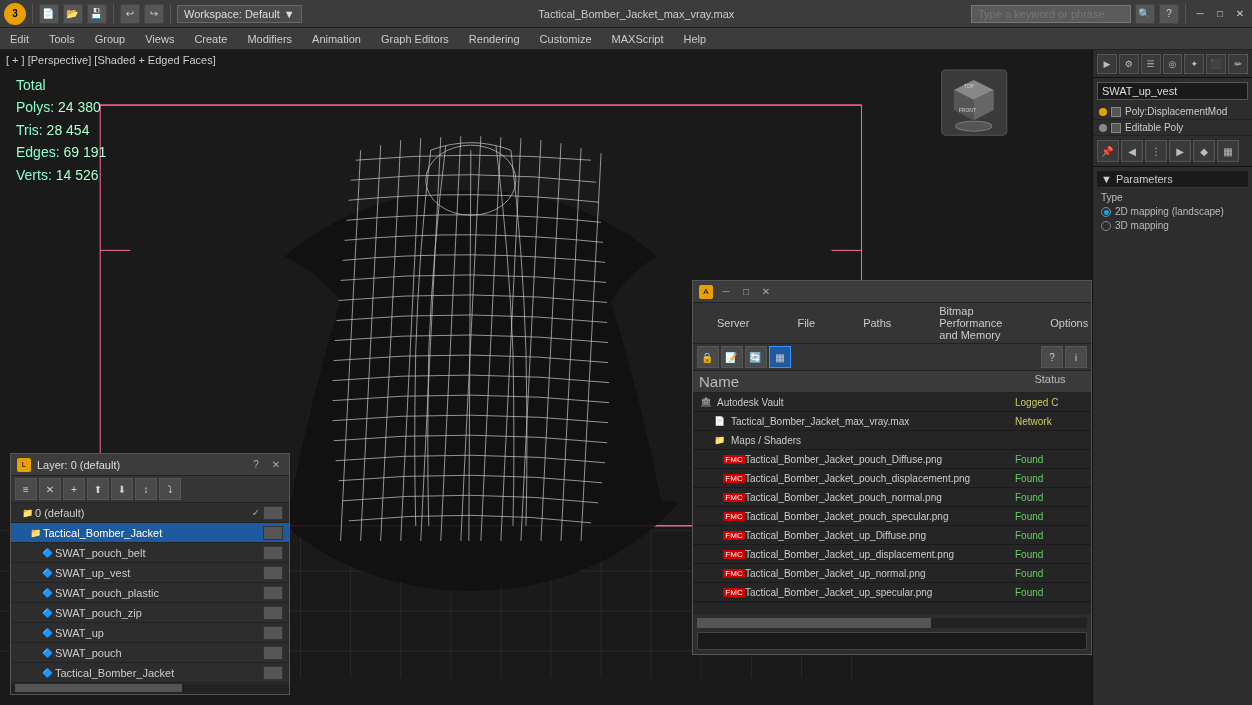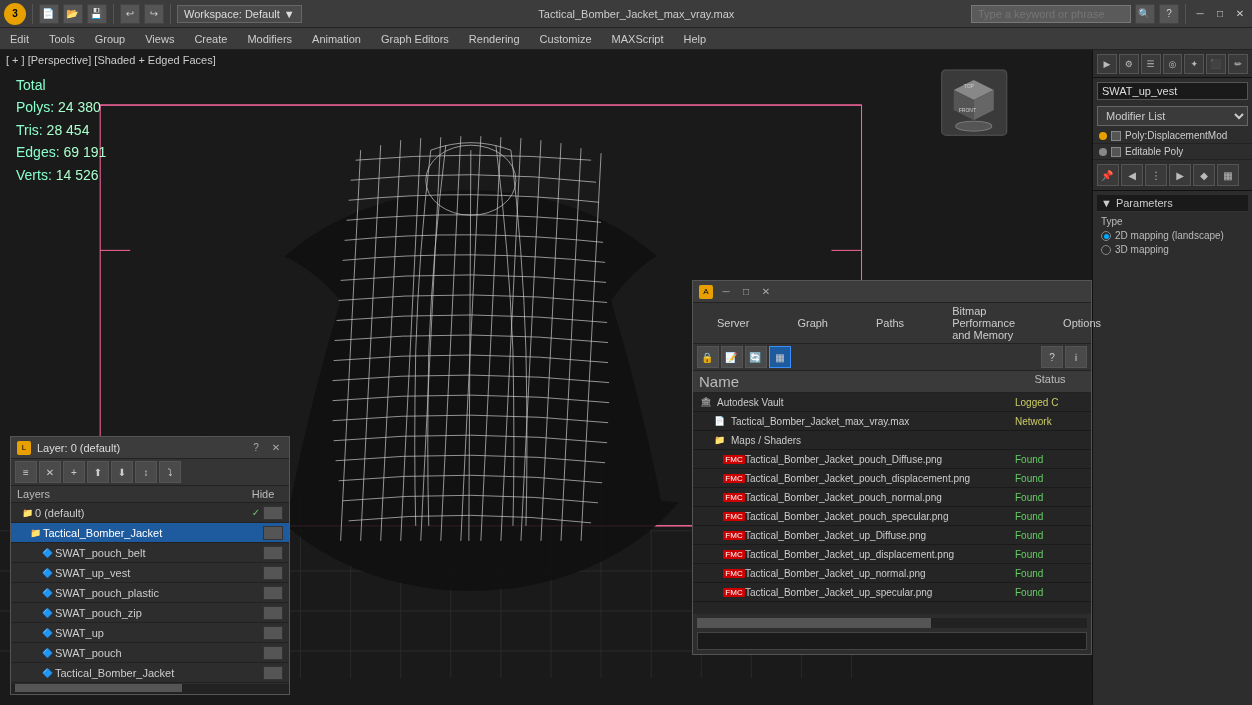--- a/index.html
+++ b/index.html
@@ -621,25 +621,20 @@
       <div class="rp-icon">⚙</div>
       <div class="rp-icon">☰</div>
       <div class="rp-icon">◎</div>
       <div class="rp-icon">✦</div>
       <div class="rp-icon">⬛</div>
       <div class="rp-icon">✏</div>
     </div>
 
     <input class="object-name-field" readonly="" value="SWAT_up_vest" style="">
 
-    <div class="modifier-list-header">
-      <select class="modifier-list-dropdown">
-        <option>Modifier List</option>
-      </select>
-    </div>
 
     <div class="modifier-item">
       <div class="modifier-bullet orange"></div>
       <div class="modifier-checkbox"></div>
       <span>Poly:DisplacementMod</span>
     </div>
     <div class="modifier-item">
       <div class="modifier-bullet"></div>
       <div class="modifier-checkbox"></div>
       <span>Editable Poly</span>
@@ -687,24 +682,20 @@
   <div class="layers-toolbar">
     <div class="lt-btn">≡</div>
     <div class="lt-btn">✕</div>
     <div class="lt-btn">+</div>
     <div class="lt-btn">⬆</div>
     <div class="lt-btn">⬇</div>
     <div class="lt-btn">↕</div>
     <div class="lt-btn">⤵</div>
   </div>
 
-  <div class="layers-header">
-    <span class="layers-header-name">Layers</span>
-    <span class="layers-header-hide">Hide</span>
-  </div>
 
   <div id="layers-list">
       <div class="layer-item">
         <div class="layer-indent" style="width: 4px;"></div>
         <div class="layer-icon" style="font-size: 9px;">📁</div>
         <span class="layer-name">0 (default)</span>
         <div class="layer-check">✓</div>
         <div class="layer-handle"></div>
       </div>
       <div class="layer-item selected">
@@ -773,21 +764,21 @@
 <div id="asset-panel">
   <div class="asset-titlebar">
     <div class="panel-title-icon">A</div>
     <div class="panel-btn">─</div>
     <div class="panel-btn">□</div>
     <div class="panel-btn">✕</div>
   </div>
 
   <div class="asset-menu-bar">
     <div class="asset-menu-item">Server</div>
-    <div class="asset-menu-item">Graph</div>
+    <div class="asset-menu-item">File</div>
     <div class="asset-menu-item">Paths</div>
     <div class="asset-menu-item">Bitmap Performance and Memory</div>
     <div class="asset-menu-item">Options</div>
   </div>
 
   <div class="asset-toolbar">
     <div class="at-btn">🔒</div>
     <div class="at-btn">📝</div>
     <div class="at-btn">🔄</div>
     <div class="at-btn active">▦</div>

